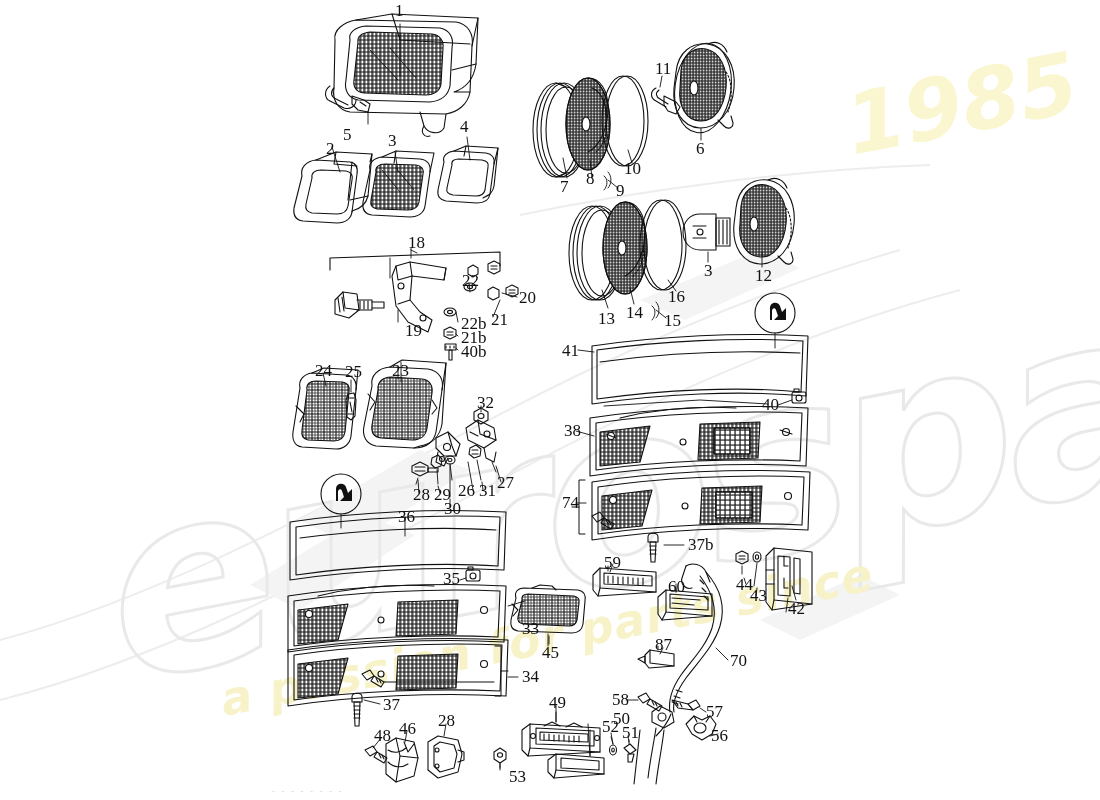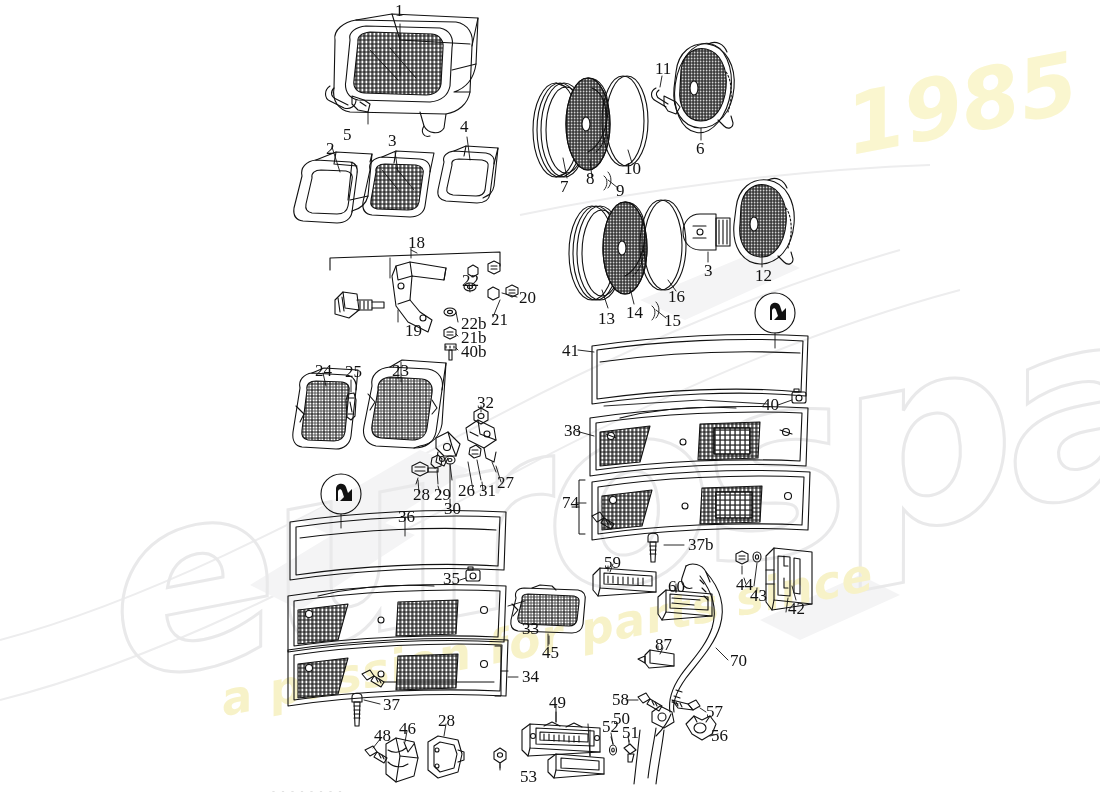--- a/index.html
+++ b/index.html
@@ -768,21 +768,21 @@
   <div class="lbl" style="left:750px;top:587px">43</div>
   <div class="lbl" style="left:736px;top:576px">44</div>
   <div class="lbl" style="left:542px;top:644px">45</div>
   <div class="lbl" style="left:399px;top:720px">46</div>
   <div class="lbl" style="left:438px;top:712px">28</div>
   <div class="lbl" style="left:374px;top:727px">48</div>
   <div class="lbl" style="left:549px;top:694px">49</div>
   <div class="lbl" style="left:613px;top:710px">50</div>
   <div class="lbl" style="left:622px;top:724px">51</div>
   <div class="lbl" style="left:602px;top:718px">52</div>
-  <div class="lbl" style="left:520px;top:768px">53</div>
+  <div class="lbl" style="left:509px;top:768px">53</div>
   <div class="lbl" style="left:655px;top:636px">87</div>
   <div class="lbl" style="left:730px;top:652px">70</div>
   <div class="lbl" style="left:711px;top:727px">56</div>
   <div class="lbl" style="left:706px;top:703px">57</div>
   <div class="lbl" style="left:612px;top:691px">58</div>
   <div class="lbl" style="left:604px;top:554px">59</div>
   <div class="lbl" style="left:668px;top:578px">60</div>
 
   <div class="bottomtxt">- - - - - - - -</div>
 

